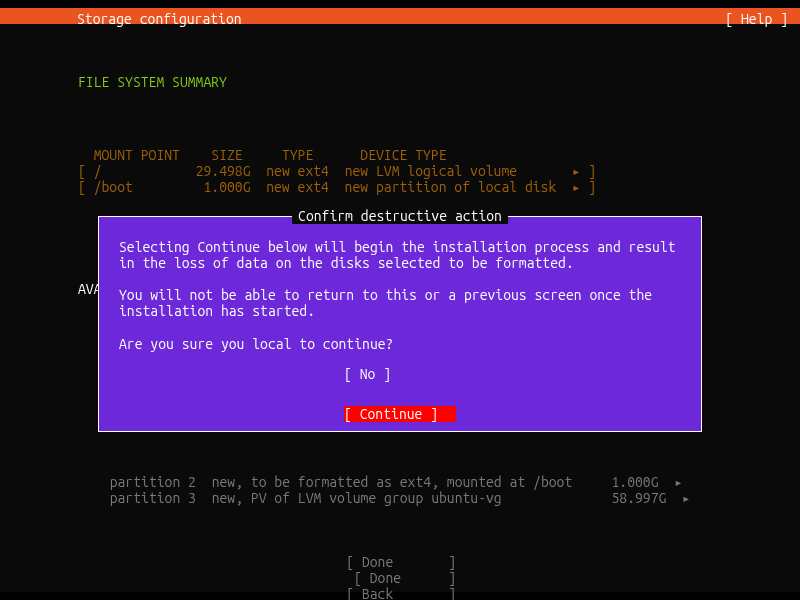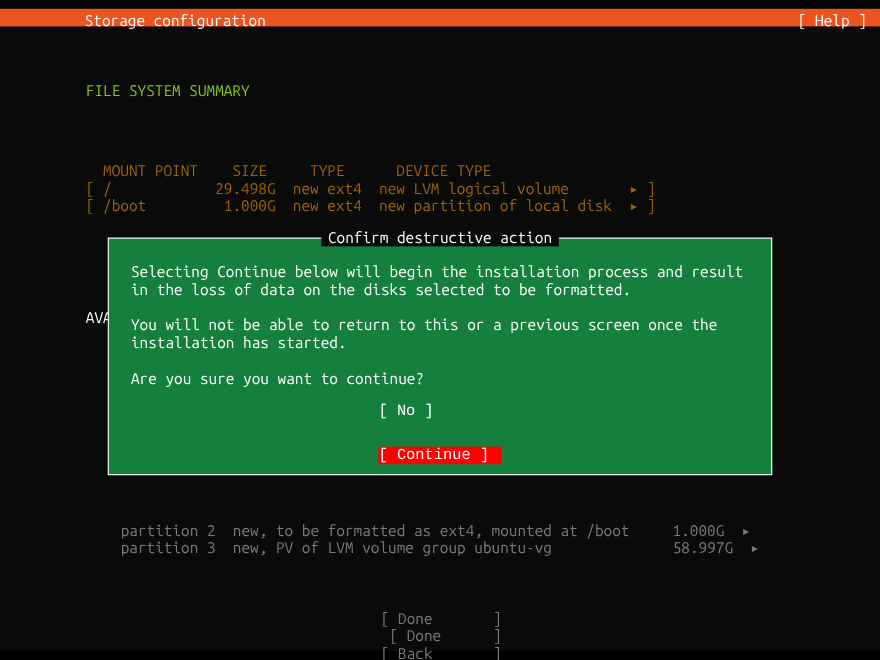--- a/index.html
+++ b/index.html
@@ -46,21 +46,21 @@
   .tri { }
   .avail-title { color: #ffffff; margin-top: 38px; }
   .dialog {
     position: absolute;
     left: 98px;
     top: 208px;
     width: 604px;
     height: 216px;
     border: 1px solid #fff;
     color: #ffffff;
-    background: #15803d;
+    background: #6d28d9;
     padding: 22px 20px 12px 20px;
   }
   .dialog-title {
     position: absolute;
     top: -9px;
     left: 50%;
     transform: translateX(-50%);
     background: #0a0a0a;
     padding: 0 6px;
     color: #ffffff;
@@ -68,21 +68,21 @@
   }
   .dialog-body {
     white-space: pre-wrap;
     line-height: 1.15;
   }
   .dialog-buttons {
     margin-top: 14px;
     text-align: center;
     color: #ffffff;
   }
-  .btn-line { line-height: 1.15; font-family: Liberation Mono, monospace; }
+  .btn-line { line-height: 1.15; }
   .btn-no { display: inline-block; width: 112px; text-align: left; }
   .btn-continue {
     display: inline-block;
     width: 112px;
     text-align: left;
     background: #ff0000;
     color: #ffffff;
     margin-top: 24px;
   }
   .below-dialog {
@@ -124,21 +124,21 @@
     </div>
     <div class="avail-title">AVAILABLE DEVICES</div>
   </div>
 
   <div class="dialog">
     <div class="dialog-title"> Confirm destructive action </div>
     <div class="dialog-body"><span>Selecting Continue below will begin the installation process and result in the loss of data on the disks selected to be formatted.</span>
 
 <span>You will not be able to return to this or a previous screen once the installation has started.</span>
 
-<span>Are you sure you want to continue?</span></div>
+<span>Are you sure you local to continue?</span></div>
     <div class="dialog-buttons">
       <div class="btn-line"><span class="btn-no">[ No        ]</span></div>
       <div class="btn-line"><span class="btn-continue">[ Continue  ]</span></div>
     </div>
   </div>
 
   <div class="below-dialog">
 <span>  <span>partition 2</span>  <span>new, to be formatted as ext4, mounted at /boot</span>     <span>1.000G</span>  <span>▸</span></span>
 <span>  <span>partition 3</span>  <span>new, PV of LVM volume group ubuntu-vg</span>              <span>58.997G</span>  <span>▸</span></span>
   </div>

